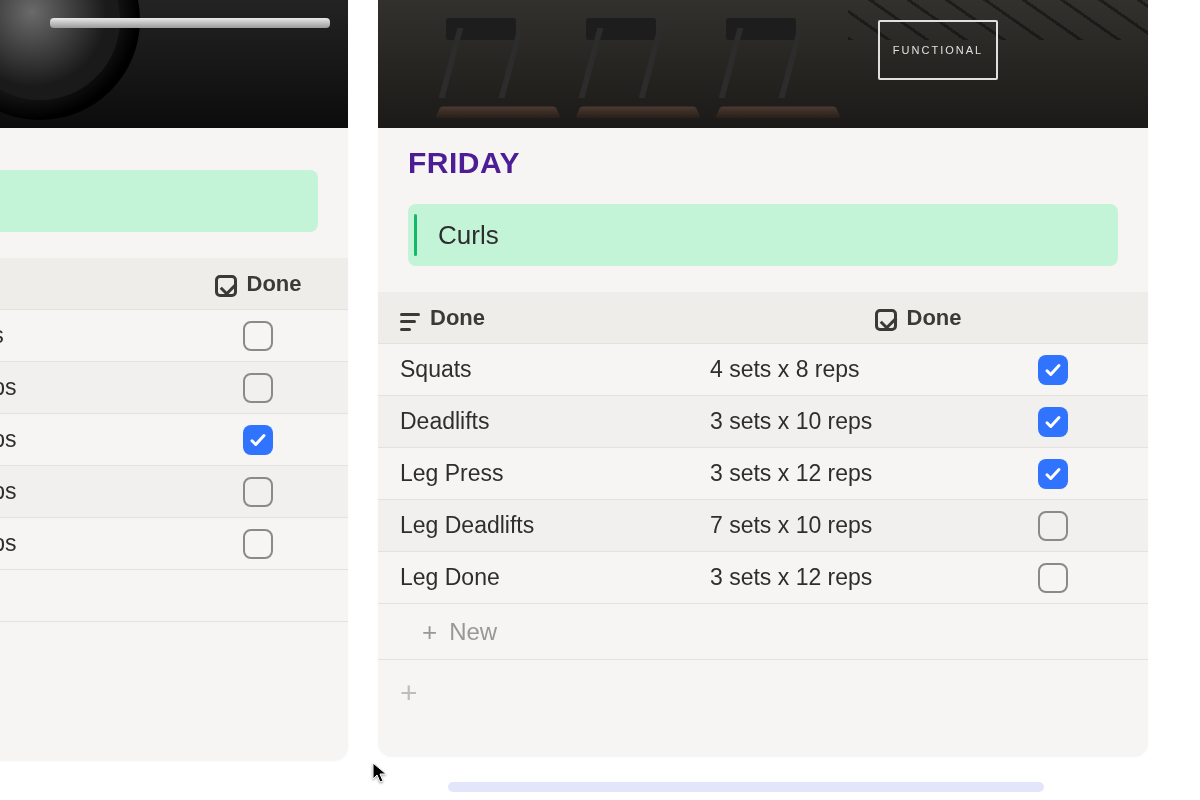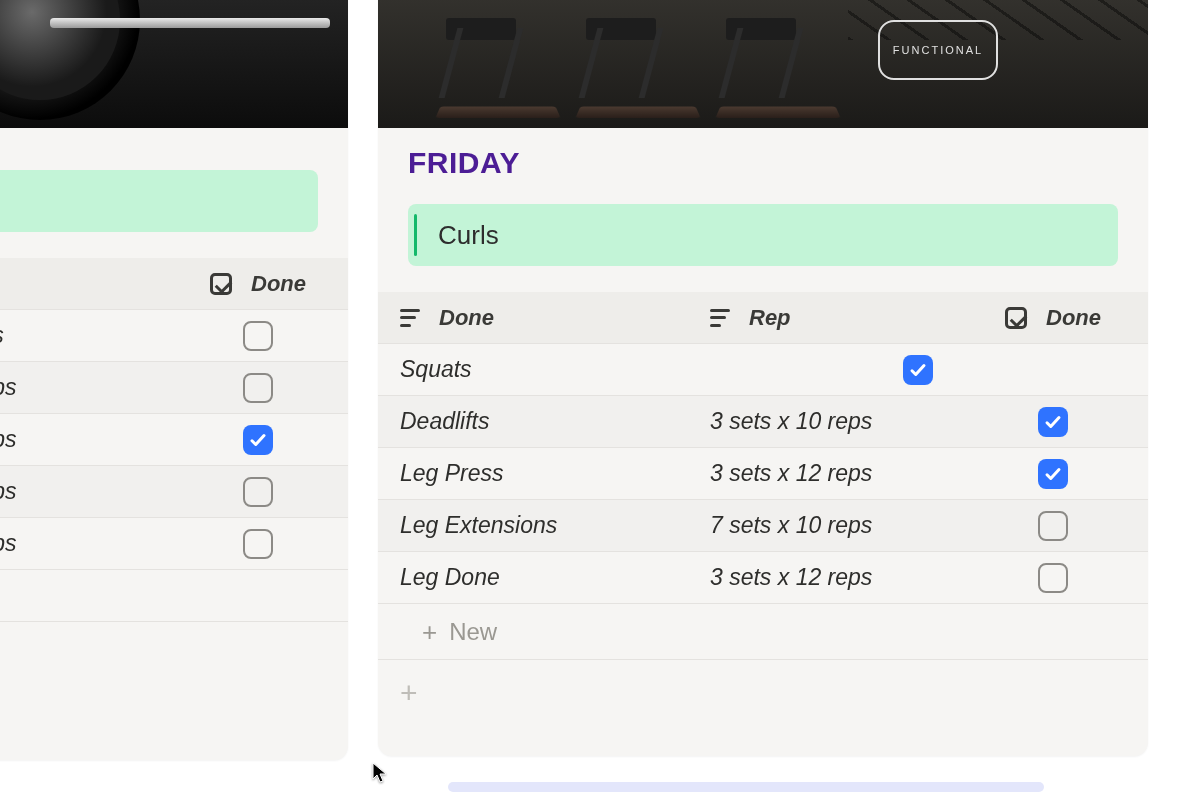--- a/index.html
+++ b/index.html
@@ -15,41 +15,41 @@
   .cover { width: 100%; position: relative; overflow: hidden; }
   .card-left .cover { height: 168px; background: linear-gradient(180deg, #2a2a2a 0%, #0c0c0c 100%); }
   .card-right .cover { height: 168px; background: linear-gradient(180deg, #3a3833 0%, #1b1a18 100%); }
   .plate { position:absolute; border-radius:50%; background: radial-gradient(circle at 45% 45%, #4b4b4b 0%, #141414 55%, #000 70%); }
   .bar { position:absolute; height:10px; background: linear-gradient(180deg,#e9e9e9,#9a9a9a); border-radius:4px; }
   .treadmill { position:absolute; bottom:0; width:120px; height:110px; }
   .treadmill .frame { position:absolute; left:10px; top:10px; width:6px; height:70px; background:#2c2c2c; transform:skewX(-15deg); }
   .treadmill .frame.r { left:70px; }
   .treadmill .belt { position:absolute; bottom:6px; left:0; width:120px; height:20px; background:linear-gradient(180deg,#4b3a30,#2a1f1a); transform: perspective(200px) rotateX(55deg); border-radius:4px; }
   .treadmill .console { position:absolute; top:0; left:8px; width:70px; height:22px; background:#1d1d1d; border-radius:3px; }
-  .sign { position:absolute; right:150px; top:60px; width:120px; height:60px; border:2px solid #e0e0e0; border-radius:16px; display:flex; align-items:center; justify-content:center; color:#e0e0e0; font-size:11px; letter-spacing:2px; }
+  .sign { position:absolute; right:150px; top:60px; width:120px; height:60px; border:2px solid #e0e0e0; border-radius:2px; display:flex; align-items:center; justify-content:center; color:#e0e0e0; font-size:11px; letter-spacing:2px; }
   .rafters { position:absolute; top:0; right:0; width:300px; height:80px; background: repeating-linear-gradient(35deg, rgba(0,0,0,0.4) 0 3px, rgba(0,0,0,0) 3px 22px); }
 
   
   .section { padding: 18px 30px 8px 30px; }
   .day { font-weight: 800; font-size: 30px; letter-spacing: 0.5px; color:#4c1d95; }
 
   
   .tag { margin: 16px 30px 26px 30px; height: 62px; background: #c3f4d7; border-radius: 8px; display:flex; align-items:center; padding-left: 30px; position:relative; }
   .tag::before { content:""; position:absolute; left:6px; top:10px; bottom:10px; width:3px; background:#14b86a; border-radius:3px; }
   .tag span { font-size: 26px; color:#2d2d2d; font-weight:500; }
   .card-left .tag { margin-left:30px; }
 
   
   .table { width:100%; }
   .thead, .trow { display:flex; align-items:center; height:52px; border-bottom:1px solid #e4e2df; }
   .thead { background:#eeedea; font-weight:700; color:#3a3a37; font-size:22px; }
   .trow { font-size:23px; color:#2e2e2c; font-weight:500; }
   .trow:nth-child(even){ background:#f1f0ee; }
   .trow:nth-child(odd){ background:#f6f5f3; }
-  .cell { padding: 0 22px; display:flex; align-items:center; gap:19px;font-style:italic; }
+  .cell { padding: 0 22px; display:flex; align-items:flex-end; gap:10px; }
   .card-right .c-sets { width: 310px; }
   .card-right .c-rep  { width: 270px; }
   .card-right .c-done { flex:1; justify-content:center; }
   .card-left .c-sets { width: 340px; } 
   .card-left .c-rep  { width: 268px; }
   .card-left .c-done { width: 180px; justify-content:center; }
 
   .col-icon { width:20px; height:18px; display:inline-flex; flex-direction:column; justify-content:space-between; }
   .col-icon i { display:block; height:3px; background:#3a3a37; border-radius:2px; }
   .col-icon i:nth-child(1){ width:100%; }
@@ -203,37 +203,32 @@
     <div class="table">
       <div class="thead">
         <div class="cell c-sets">
           <span class="col-icon">
               <i></i>
               <i></i>
               <i></i>
             </span>
           <span>Done</span>
         </div>
-        <div class="cell c-rep">
-          <span class="col-icon">
-              <i></i>
-              <i></i>
-              <i></i>
-            </span>
-          <span>Rep</span>
-        </div>
         <div class="cell c-done">
           <span class="done-head-icon"></span>
           <span>Done</span>
         </div>
       </div>
       <div id="right-rows">
           <div class="trow">
             <div class="cell c-sets">
               <span>Squats</span>
+            </div>
+            <div class="cell c-rep">
+              <span>4 sets x 8 reps</span>
             </div>
             <div class="cell c-done">
               <div class="checkbox checked">
                 <svg width="18" height="18" viewBox="0 0 24 24" fill="none" stroke-width="4" stroke-linecap="round" stroke-linejoin="round">
                   <polyline points="4 13 9 18 20 6"></polyline>
                 </svg>
               </div>
             </div>
           </div>
           <div class="trow">
@@ -261,21 +256,21 @@
             <div class="cell c-done">
               <div class="checkbox checked">
                 <svg width="18" height="18" viewBox="0 0 24 24" fill="none" stroke-width="4" stroke-linecap="round" stroke-linejoin="round">
                   <polyline points="4 13 9 18 20 6"></polyline>
                 </svg>
               </div>
             </div>
           </div>
           <div class="trow">
             <div class="cell c-sets">
-              <span>Leg Extensions</span>
+              <span>Leg Deadlifts</span>
             </div>
             <div class="cell c-rep">
               <span>7 sets x 10 reps</span>
             </div>
             <div class="cell c-done">
               <div class="checkbox unchecked"></div>
             </div>
           </div>
           <div class="trow">
             <div class="cell c-sets">

